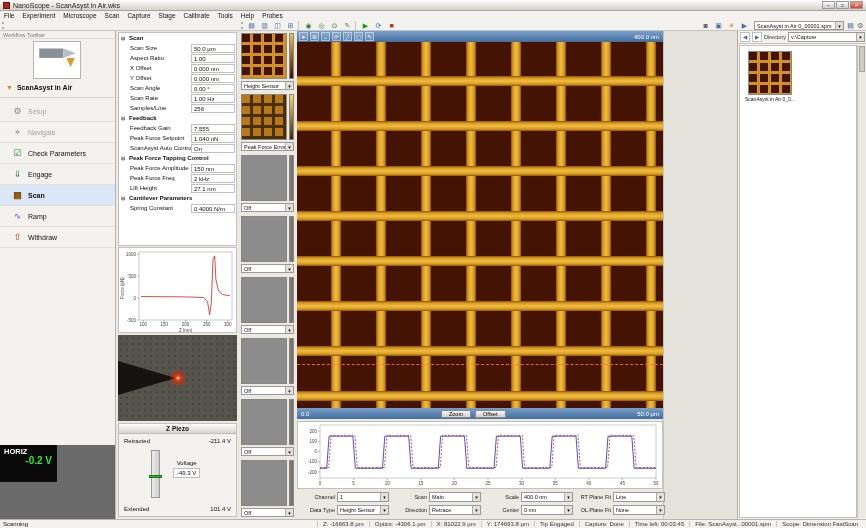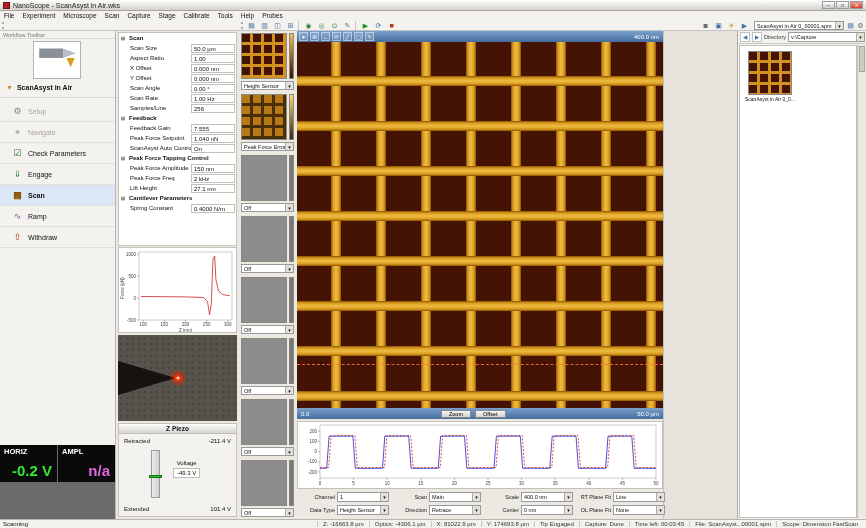--- a/index.html
+++ b/index.html
@@ -35,21 +35,21 @@
   .mode-sep { position:absolute; top:66px; left:0; width:115px; border-top:1px solid #d8d4ce; }
   #wf-items { position:absolute; top:70px; left:0; width:115px; height:148px; }
   .wf-item { position:absolute; left:0; width:115px; height:21px; display:flex; align-items:center; gap:5px; padding-left:12px; border-bottom:1px solid #e2dfda; cursor:pointer; }
   .wf-item.disabled { color:#a8a5a0; }
   .wf-item.active { background:#dbe7f7; font-weight:bold; }
   .wf-icon { font-size:9px; width:11px; text-align:center; }
   .wf-label { font-size:7px; }
   .meter-grid { position:absolute; left:0; bottom:0; width:115px; height:74px; display:grid; grid-template-columns:1fr 1fr; grid-template-rows:1fr 1fr; gap:1px; background:#6a6a6a; }
   .meter { background:#0a0a0a; position:relative; }
   .meter-label { position:absolute; top:2px; left:4px; color:#fff; font-weight:bold; font-size:7.5px; }
-  .meter-value { position:absolute; bottom:3px; right:5px; font-weight:bold; font-size:15px;margin-top:34px; }
+  .meter-value { position:absolute; bottom:16px; right:5px; font-weight:bold; font-size:10px;margin-top:34px; }
 
   
   .params-panel { position:absolute; left:117px; top:31px; width:121px; height:488px; background:#ece9e2; }
   .param-tree { position:absolute; top:1px; left:1px; width:119px; height:214px; background:#fff; border:1px solid #c4c1bc; overflow:hidden; }
   .pgroup { display:flex; align-items:center; height:10px; font-weight:bold; font-size:6px; gap:2px; padding-left:2px; cursor:pointer; }
   .pexp { width:6px; font-size:5px; color:#555; }
   .prow { display:flex; align-items:center; height:10px; font-size:6px; }
   .pname { flex:1; padding-left:11px; white-space:nowrap; overflow:hidden; }
   .pval { width:44px; min-width:44px; height:9px; line-height:8px; border:1px solid #c4c1bc; background:#fff; padding:0 2px; margin-right:1px; white-space:nowrap; overflow:hidden; cursor:text; }
   .force-plot { position:absolute; left:1px; top:216px; width:119px; height:86px; background:#fff; border:1px solid #c4c1bc; }
@@ -216,24 +216,20 @@
         </div>
         <div class="wf-item" style="top: 126px;">
           <span class="wf-icon" style="color: rgb(192, 48, 16);">⇧</span>
           <span class="wf-label">Withdraw</span>
         </div>
       </div>
     <div class="meter-grid" id="meters">
         <div class="meter">
           <div class="meter-label">HORIZ</div>
           <div class="meter-value" style="color: rgb(51, 232, 51);">-0.2 V</div>
-        </div>
-        <div class="meter">
-          <div class="meter-label">AMPL</div>
-          <div class="meter-value" style="color: rgb(224, 102, 224);">n/a</div>
         </div>
       </div>
   </div>
 
   <div class="params-panel">
     <div class="param-tree" id="param-tree">
         <div class="pgroup">
           <span class="pexp">⊟</span>
           <span>Scan</span>
         </div>

